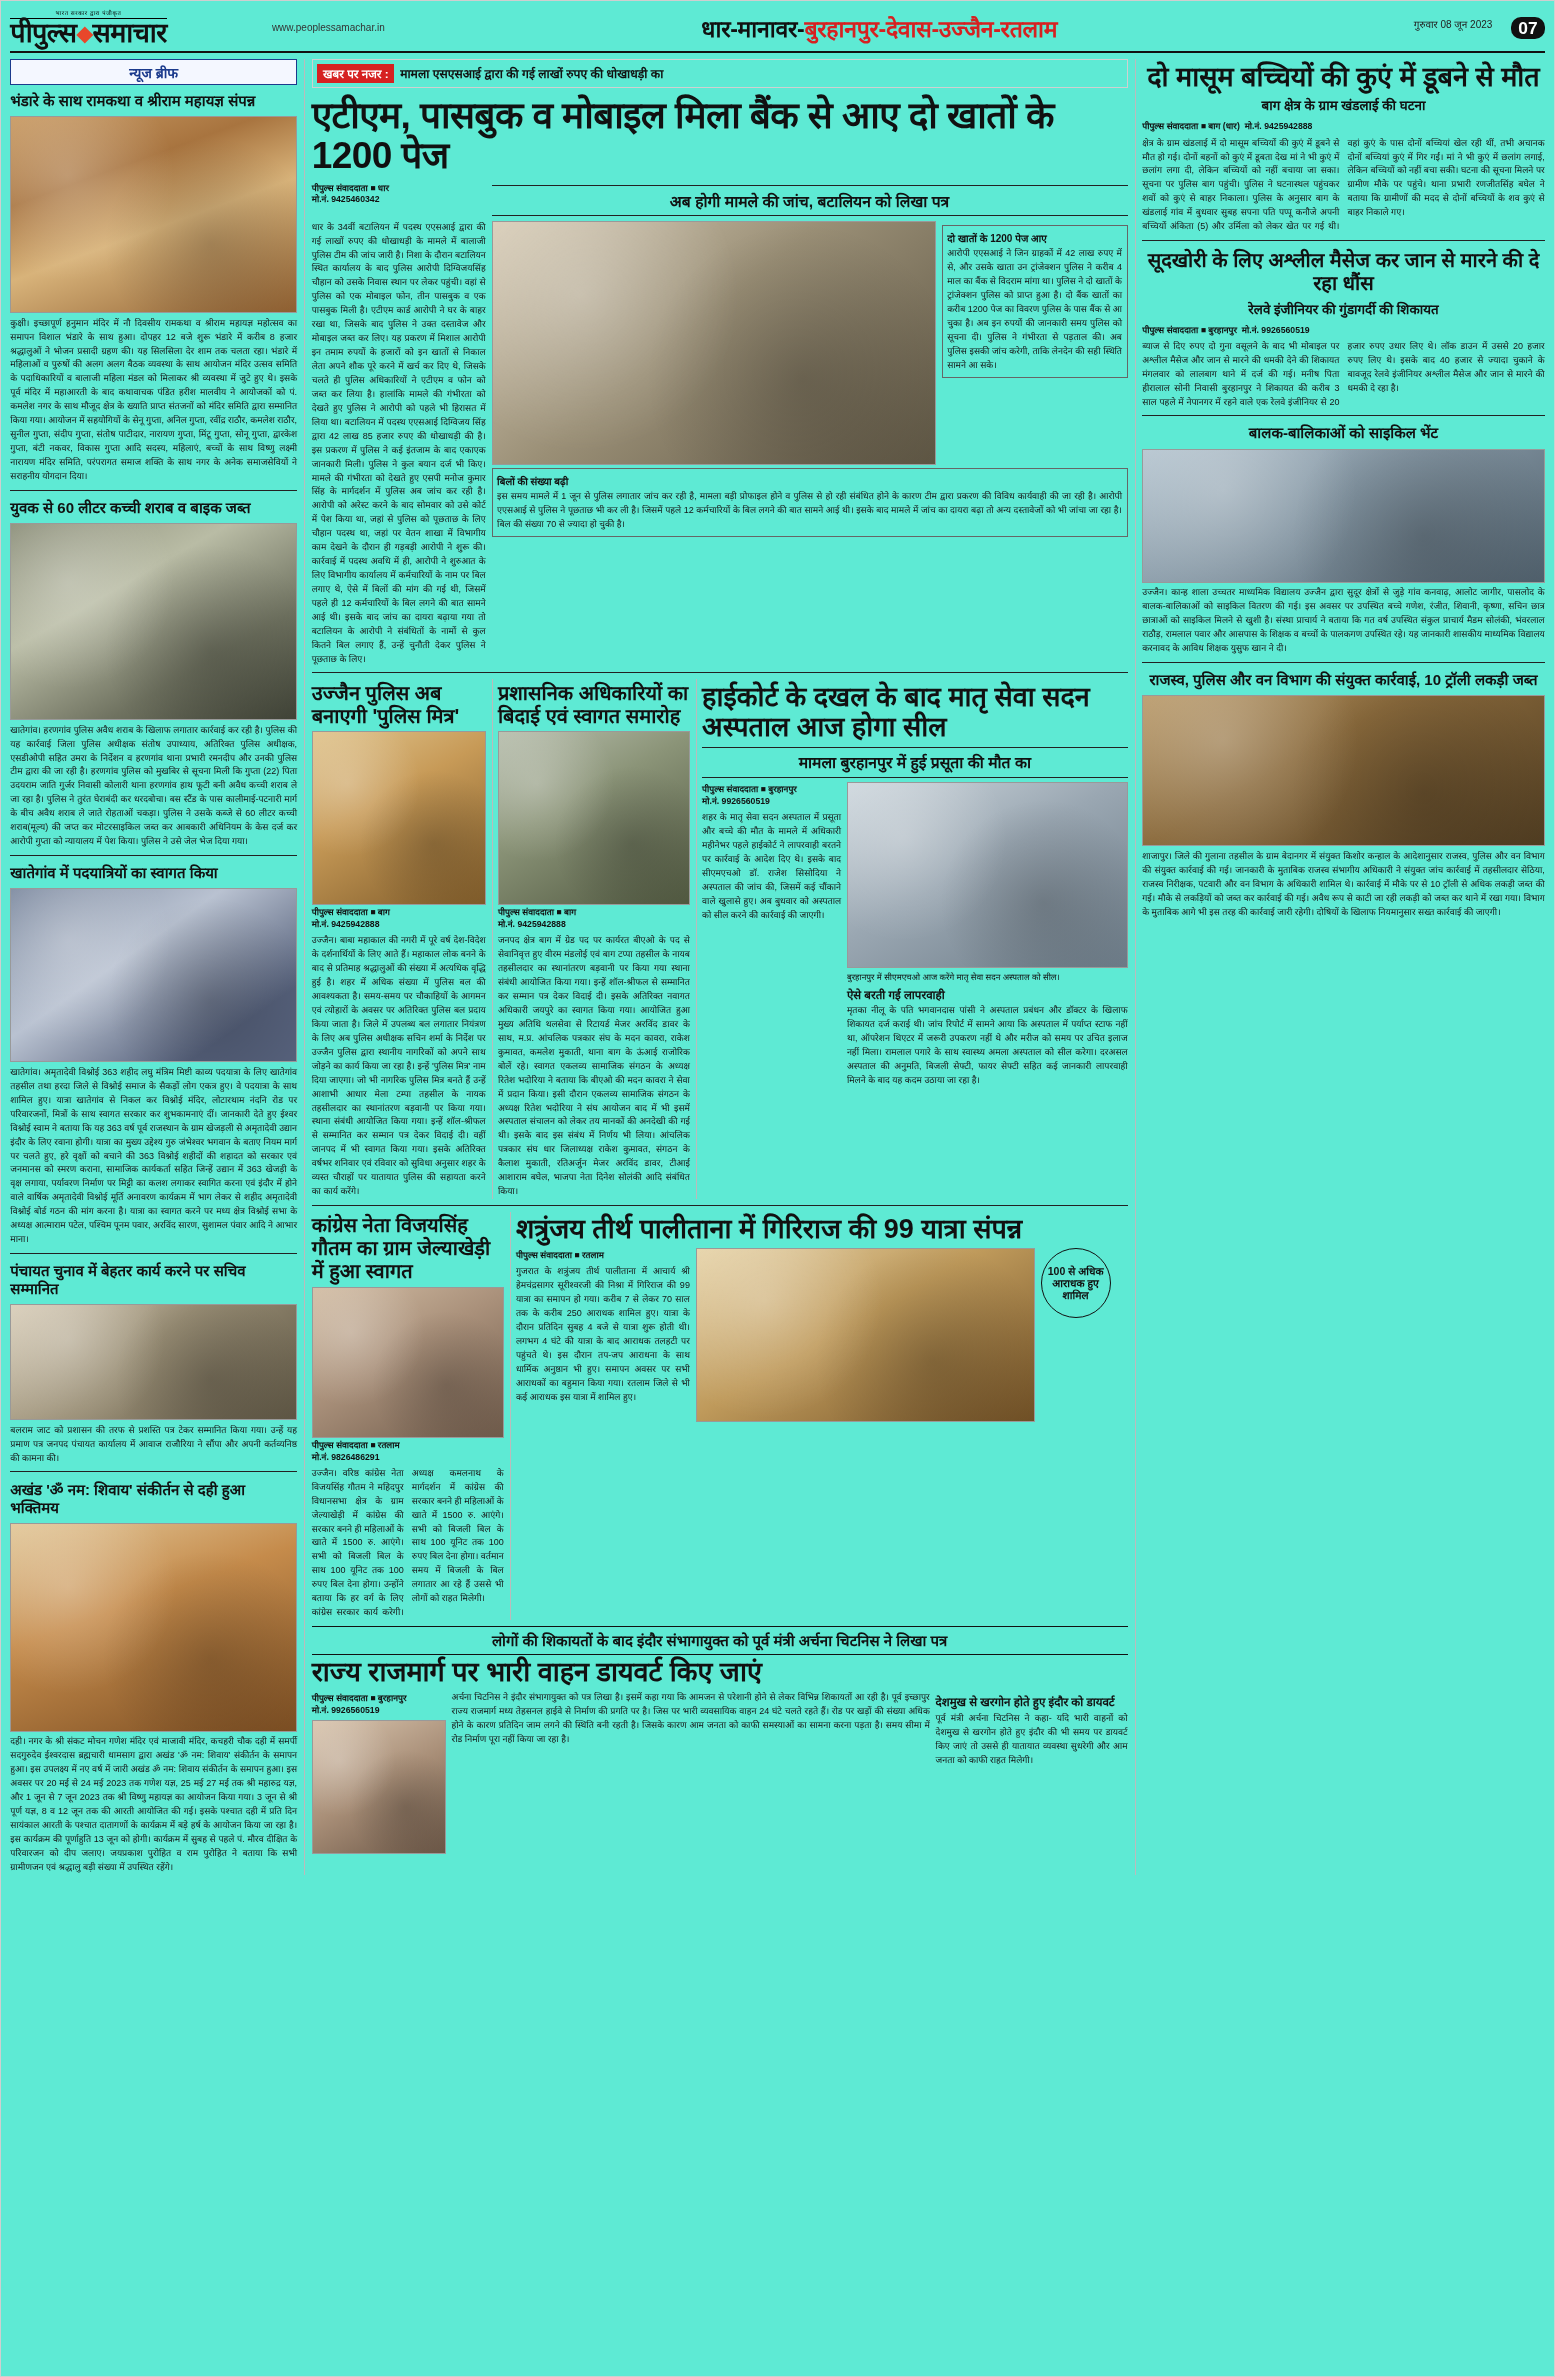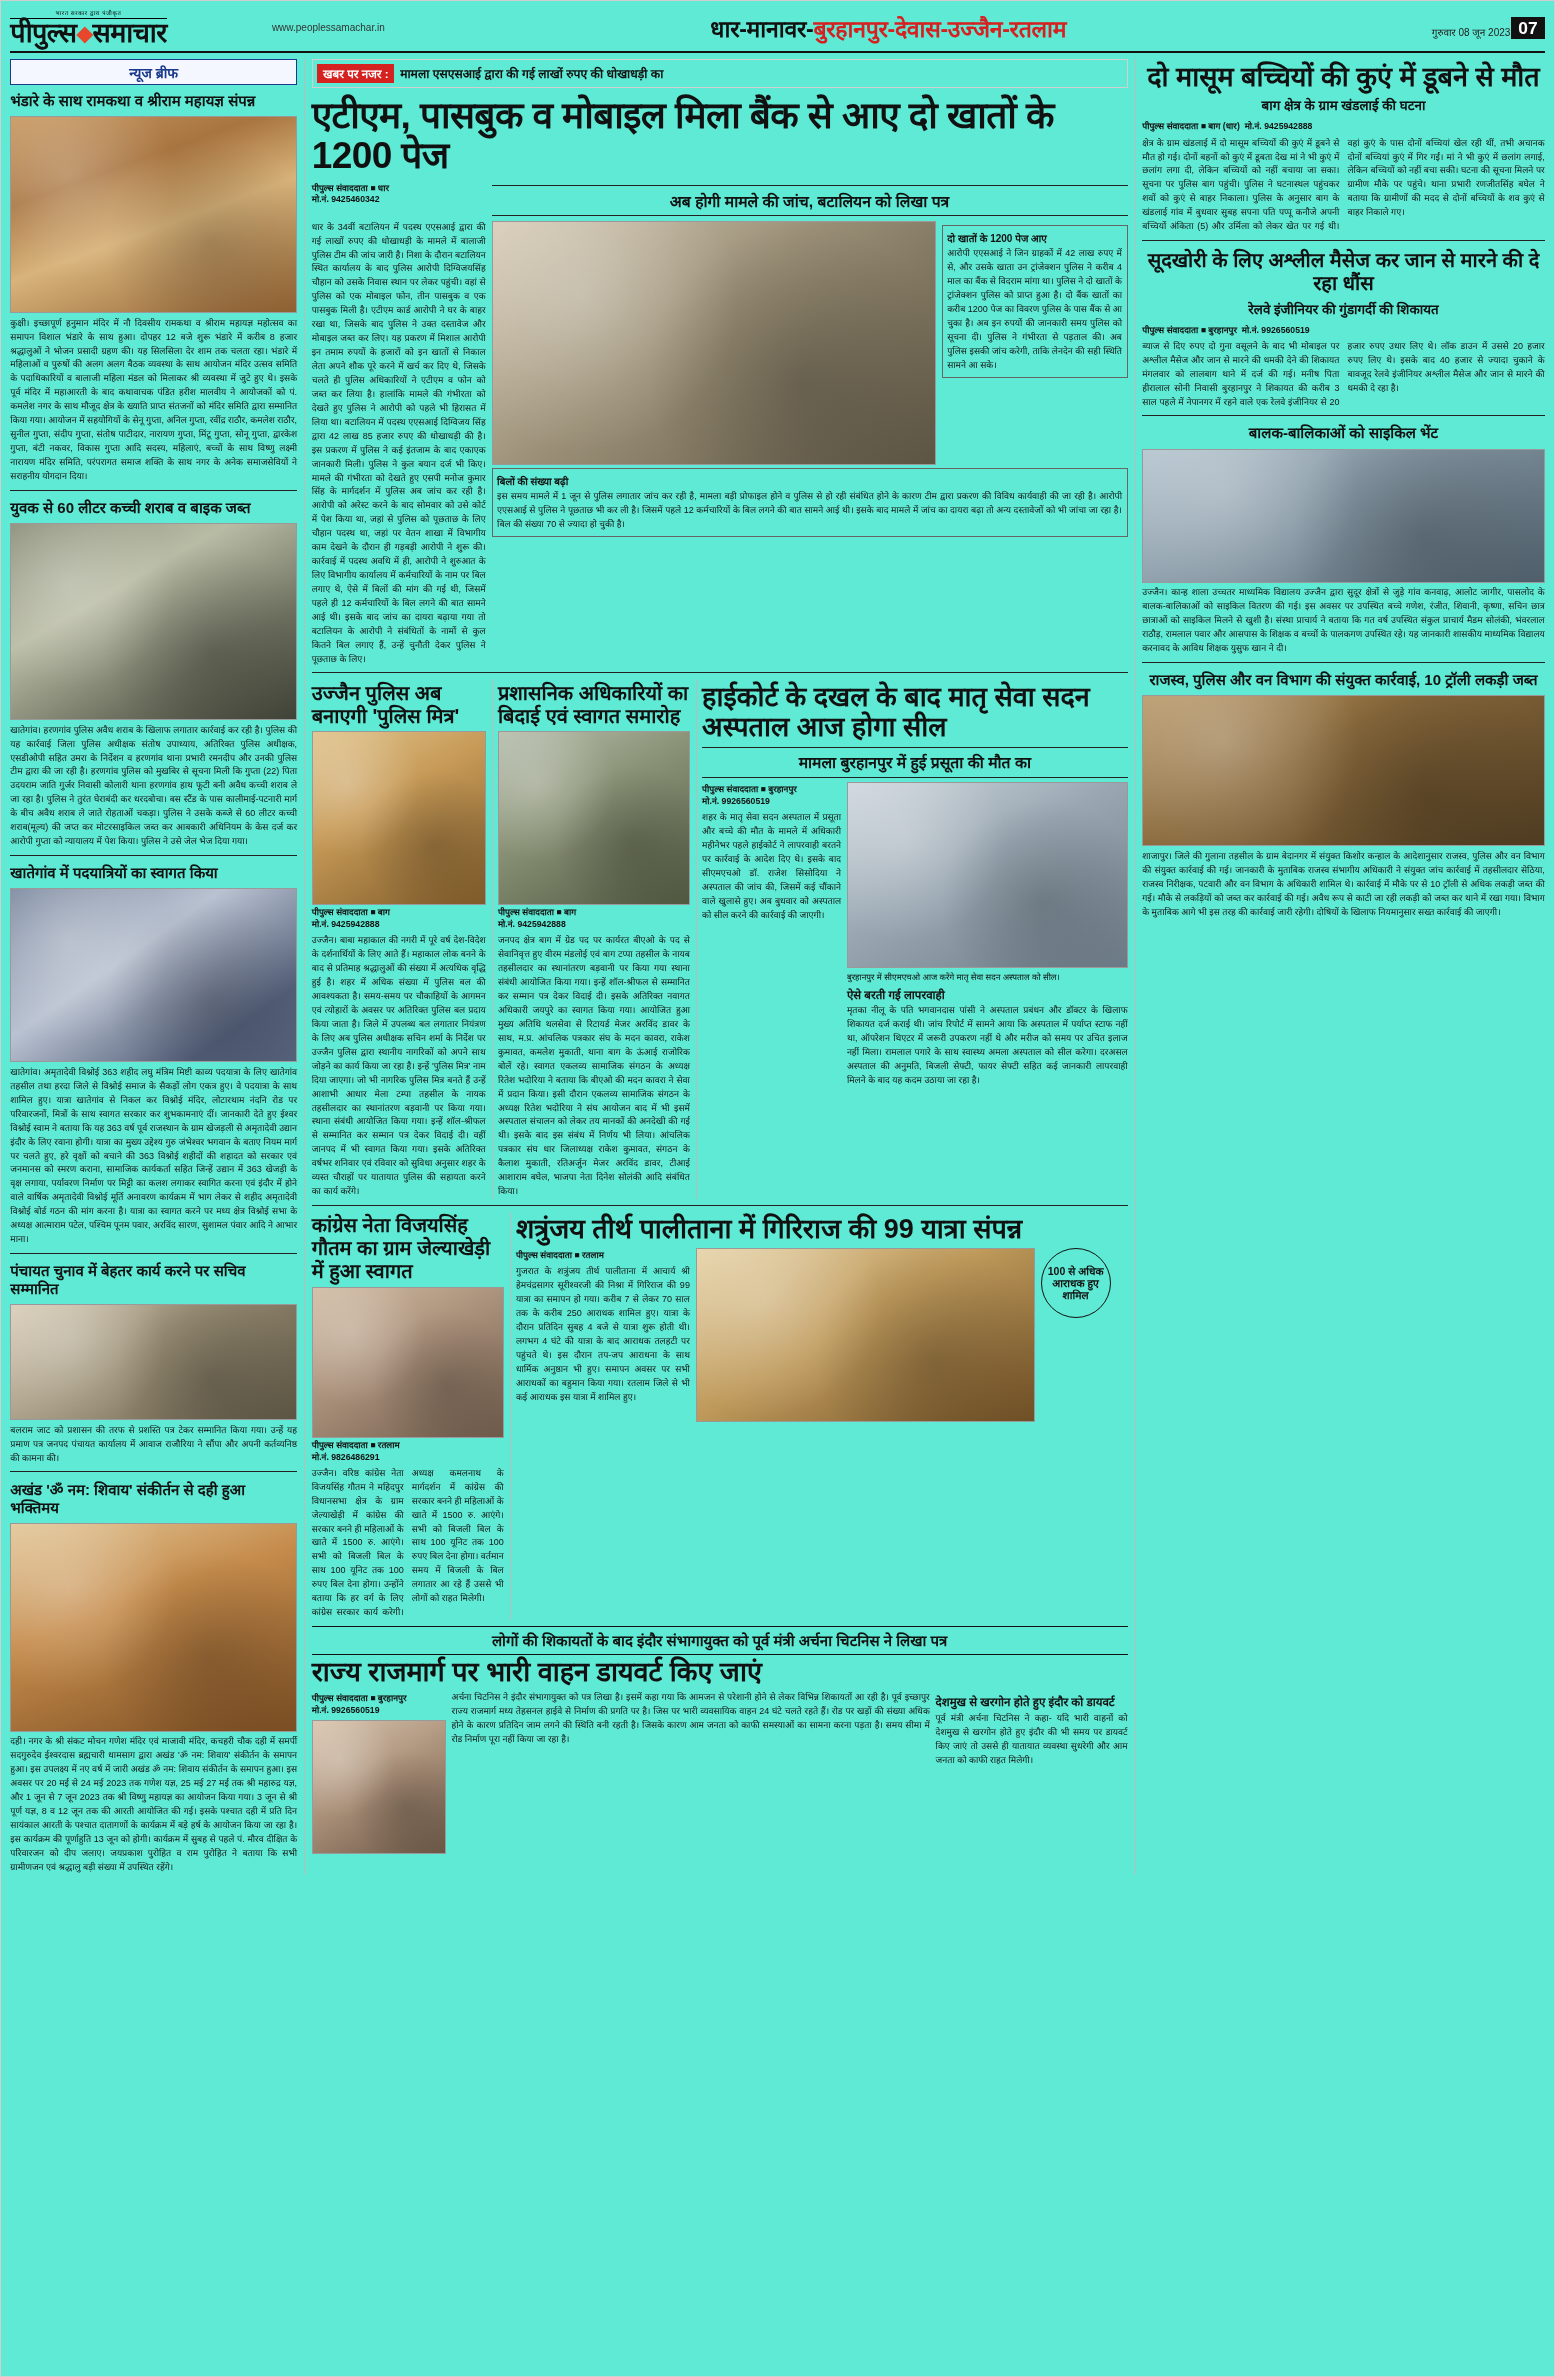--- a/index.html
+++ b/index.html
@@ -34,25 +34,25 @@
   }
   .logo-diamond {
     display:inline-block; width:11.6px; height:11.6px; background:#e8472b;
     transform: rotate(45deg); margin: 0 2.3px; vertical-align: middle;
   }
   .logo-url { font-size: 10px; color:#333; margin-left: 3.5px; white-space:nowrap; }
   .master-title {
     flex:1; text-align:center; font-size: 23px; font-weight:800; letter-spacing:-0.3px;
   }
   .master-title .red { color:#d62121; }
-  .date-box { display:flex; align-items:flex-end; gap:1px;margin-left:40px; }
+  .date-box { display:flex; align-items:flex-start; gap:19px;margin-left:40px; }
   .date-text { font-size:10px; color:#222; white-space:nowrap;}
   .page-no {
     background:#111; color:#fff; font-size:17.4px; font-weight:800;
-    padding:1.2px 7px; line-height:1.15;
+    padding:1.2px 7px; line-height:1.15;border-radius:10px;
   }
   
   .grid {
     display:flex; gap:7px; margin-top:5.8px;
   }
   .col { display:flex; flex-direction:column; }
   .col-left   { width: 290px; }
   .col-mid    { width: 825px; }
   .col-right  { width: 407px; }
   .rule-v { width:0.6px; background:#bbb; }

